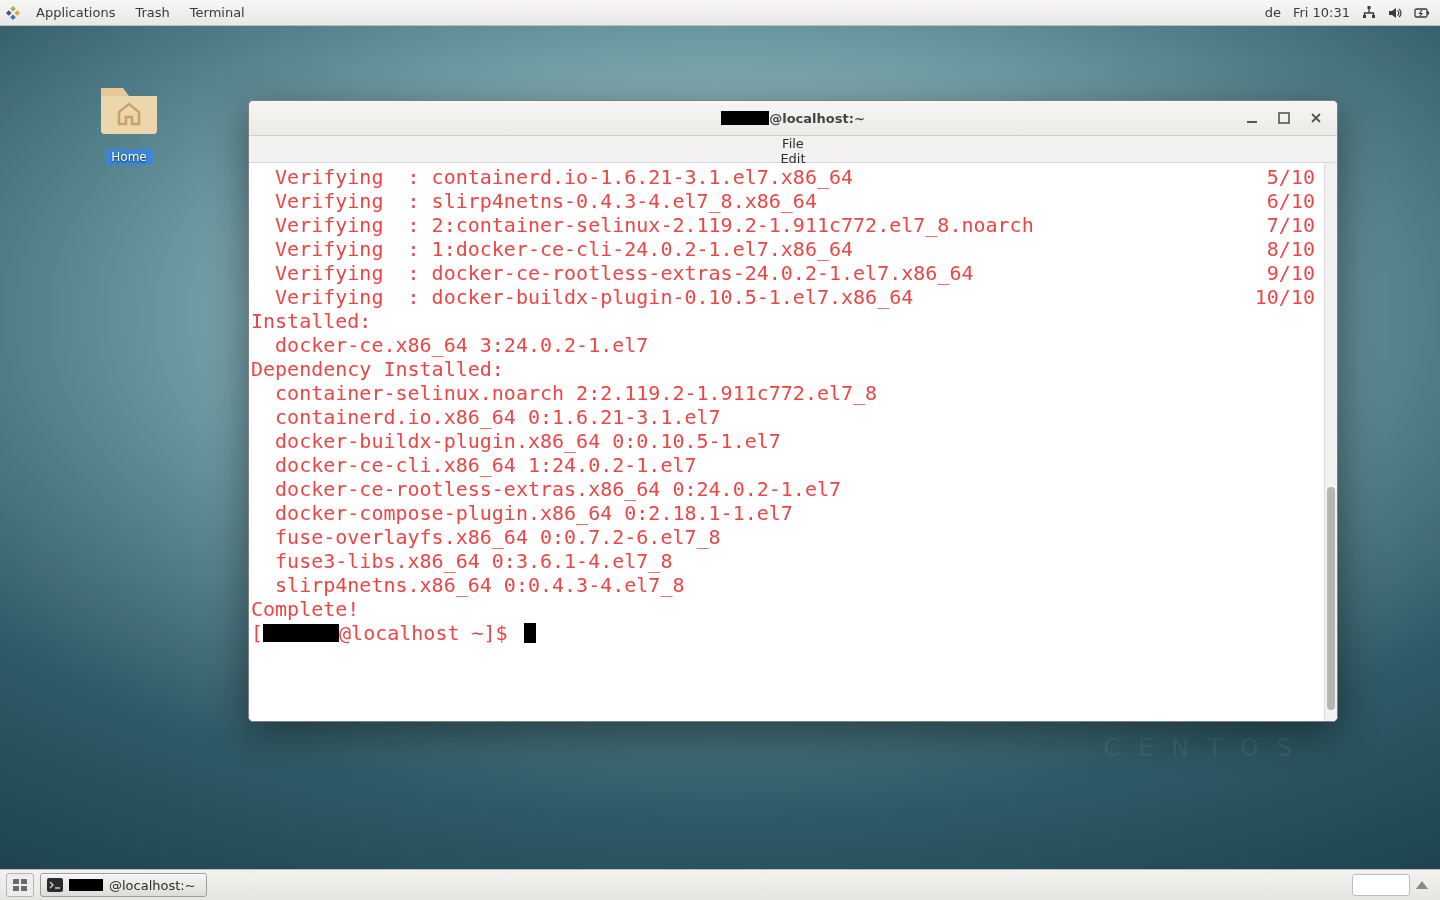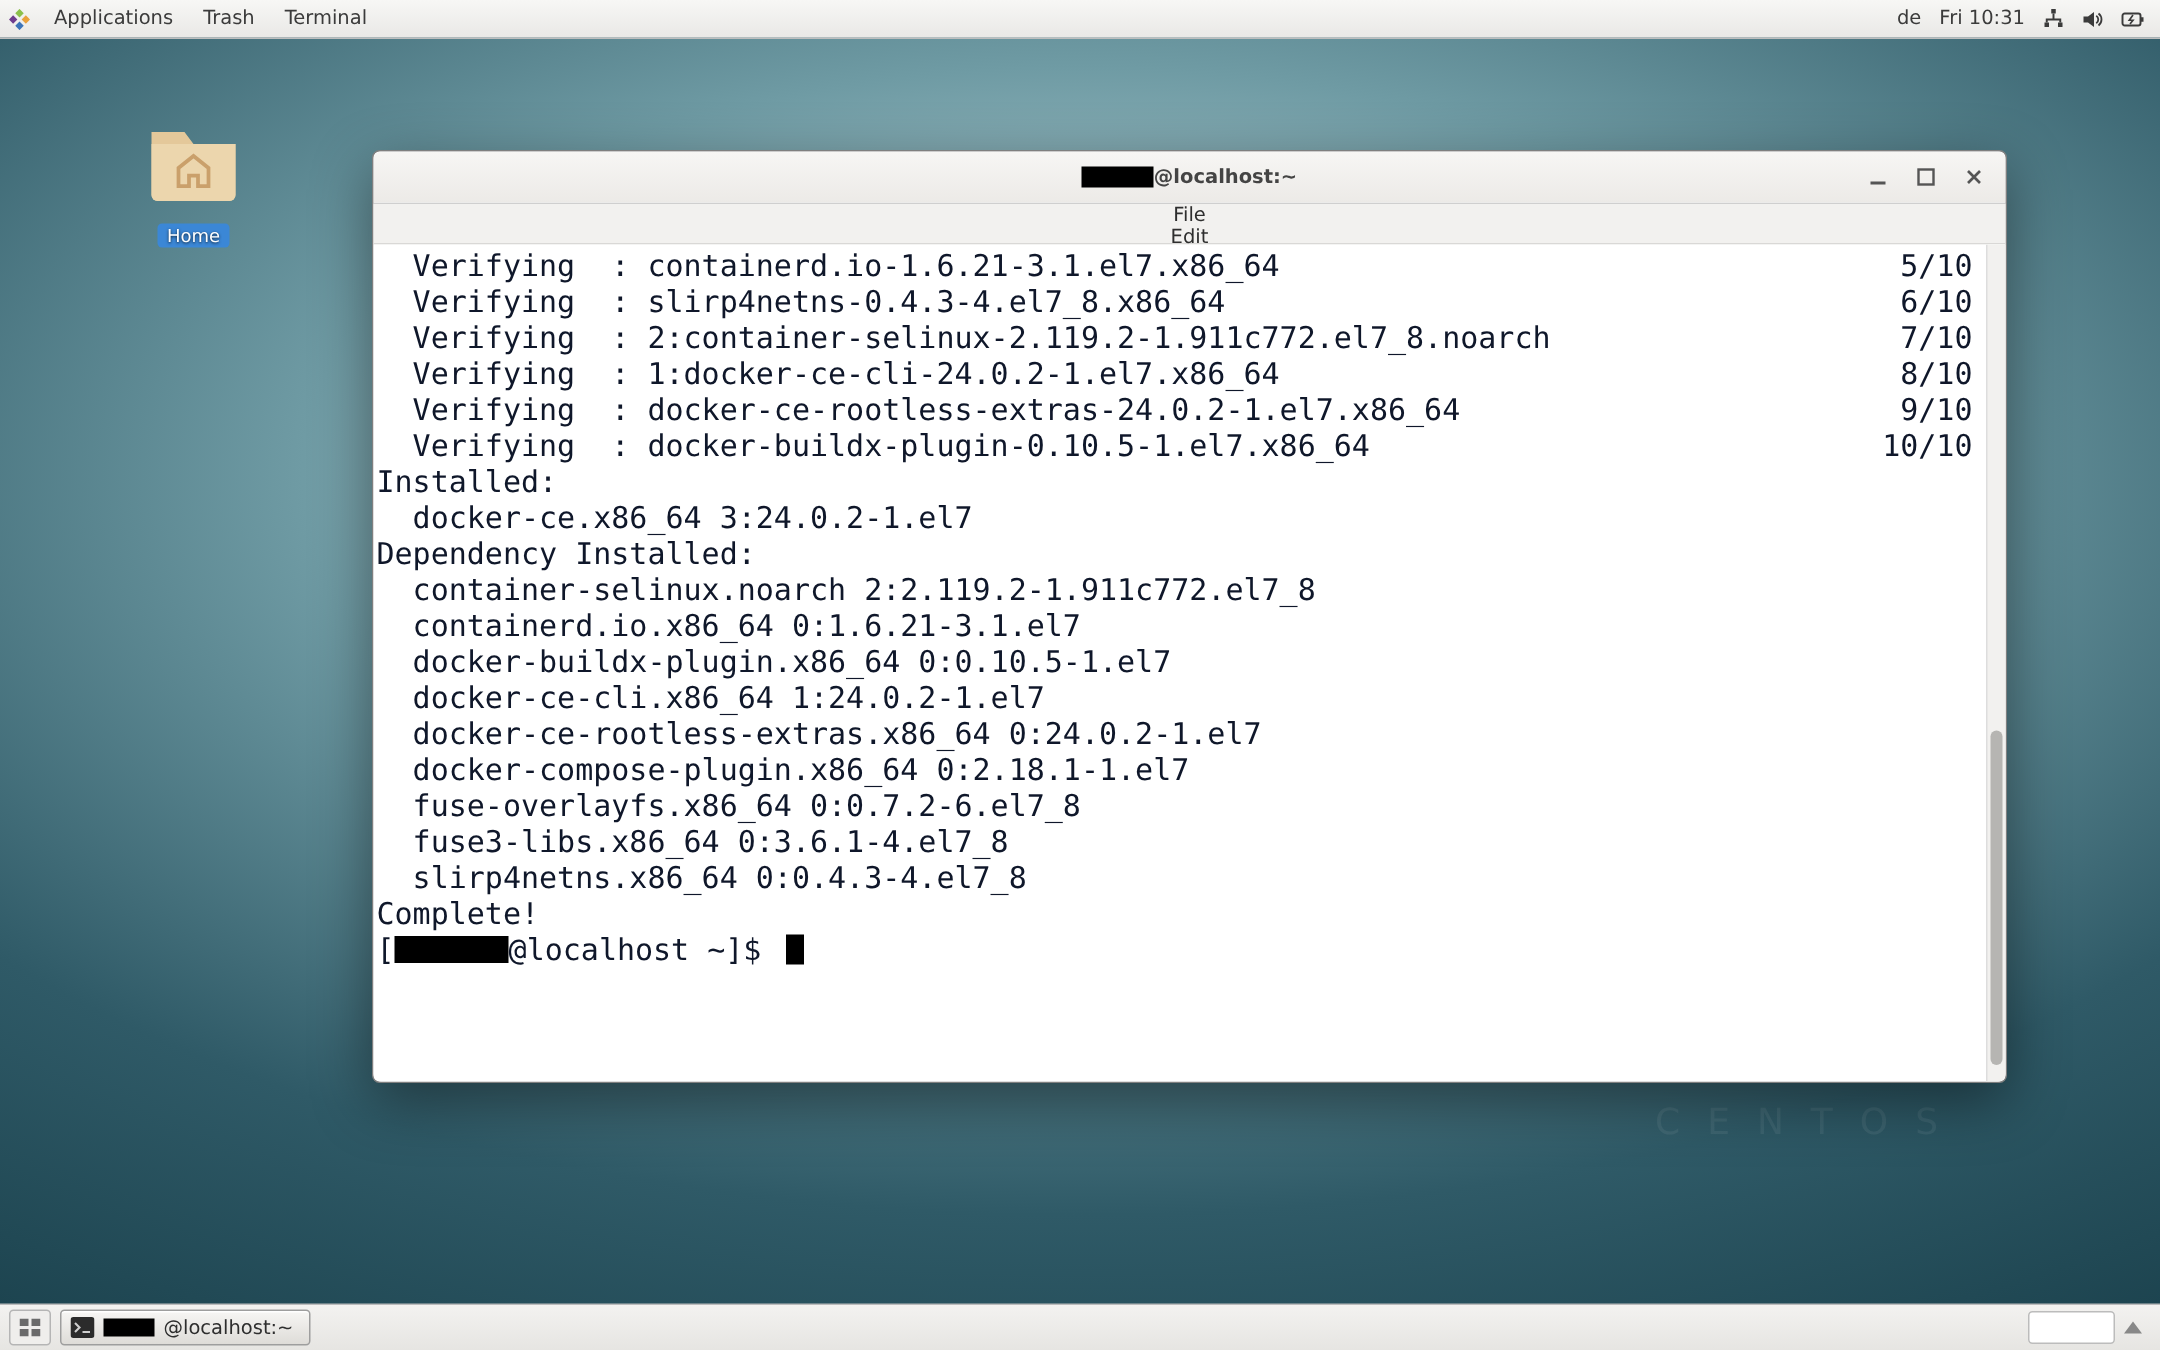--- a/index.html
+++ b/index.html
@@ -19,21 +19,21 @@
   
   #termwin{position:absolute;left:248px;top:100px;width:1088px;height:620px;background:#fff;border:1px solid #7f7f7f;border-radius:5px;box-shadow:0 12px 40px rgba(0,0,0,.45);display:flex;flex-direction:column;}
   #titlebar{height:34px;background:linear-gradient(#f7f6f4,#eceae7);border-bottom:1px solid #cfcfcf;border-radius:5px 5px 0 0;display:flex;align-items:center;position:relative;}
   #titlebar .title{position:absolute;left:0;right:0;text-align:center;font-weight:bold;color:#444;pointer-events:none;display:flex;justify-content:center;align-items:center;gap:0;}
   #titlebar .title .redact{display:inline-block;width:48px;height:14px;background:#000;margin-right:0;}
   #titlebar .winbtns{margin-left:auto;display:flex;gap:18px;padding-right:14px;}
   #titlebar .winbtns span{width:14px;height:14px;display:flex;align-items:center;justify-content:center;color:#555;}
   #menubar{height:26px;background:#f2f1ef;border-bottom:1px solid #d9d8d6;display:flex;align-items:center;padding:0 8px;gap:0;flex-direction:column;}
   #menubar .m{padding:0 10px;cursor:default;}
   #termbody{flex:1;position:relative;background:#fff;overflow:hidden;border-radius:0 0 5px 5px;}
-  #termtext{position:absolute;left:0;top:0;right:14px;bottom:0;padding:2px 2px 2px 2px;font-family:"DejaVu Sans Mono","Liberation Mono",monospace;font-size:20px;line-height:24px;color:#0f172a;white-space:pre;}
+  #termtext{position:absolute;left:0;top:0;right:14px;bottom:0;padding:2px 2px 2px 2px;font-family:"DejaVu Sans Mono","Liberation Mono",monospace;font-size:20px;line-height:24px;color:#ef4444;white-space:pre;}
   #termtext .row{display:flex;}
   #termtext .rowl{flex:0 0 auto;}
   #termtext .rowr{margin-left:auto;padding-right:6px;}
   #termtext .redact{display:inline-block;width:76px;height:18px;background:#000;vertical-align:-2px;}
   #termtext .cursor{display:inline-block;width:12px;height:20px;background:#000;vertical-align:-3px;margin-left:4px;}
   #vscroll{position:absolute;right:0;top:0;bottom:0;width:12px;background:#f2f1ef;border-left:1px solid #ddd;}
   #vscroll .thumb{position:absolute;left:2px;right:2px;top:58%;height:40%;background:#b6b5b2;border-radius:4px;}
   
   #bottombar{position:absolute;left:0;right:0;bottom:0;height:30px;background:linear-gradient(#f3f2f0,#e6e5e2);border-top:1px solid #bcbcbc;display:flex;align-items:center;padding:0 6px;gap:6px;}
   #bottombar .wsbtn{width:26px;height:22px;border:1px solid #b5b5b5;background:#efeeec;border-radius:3px;display:flex;align-items:center;justify-content:center;}

